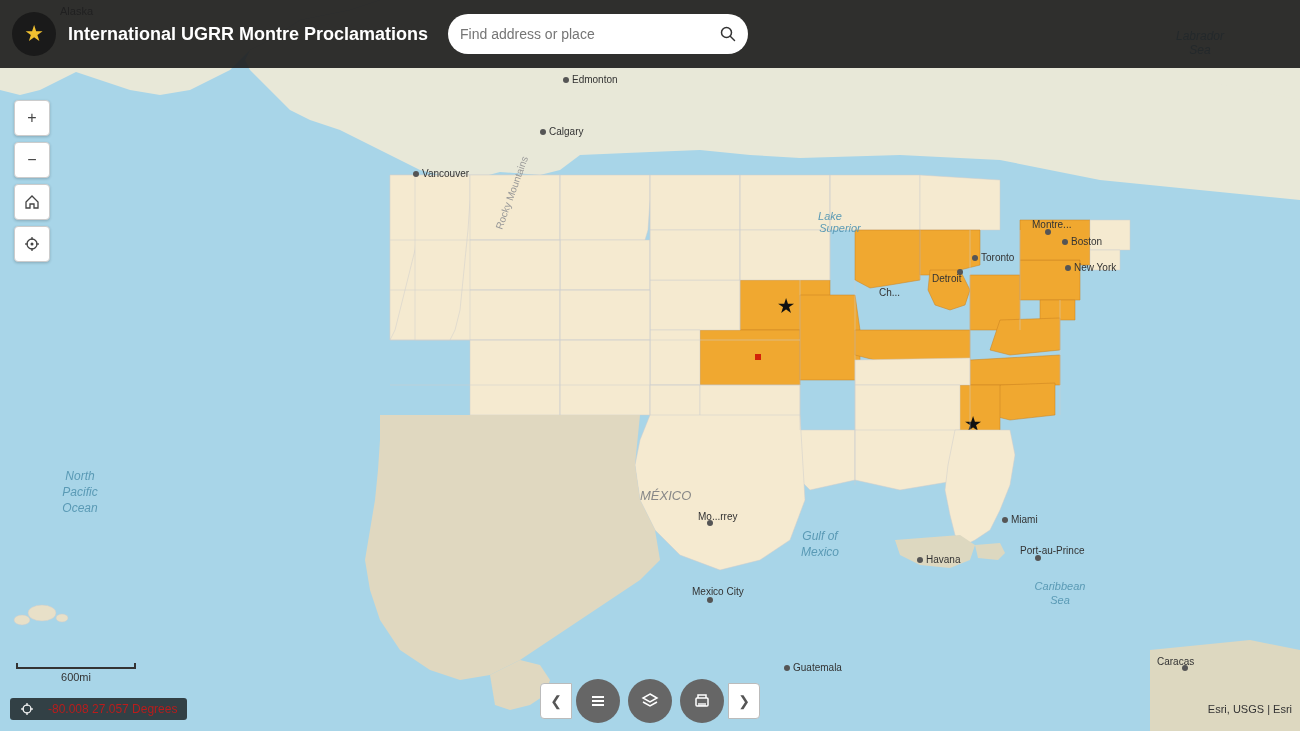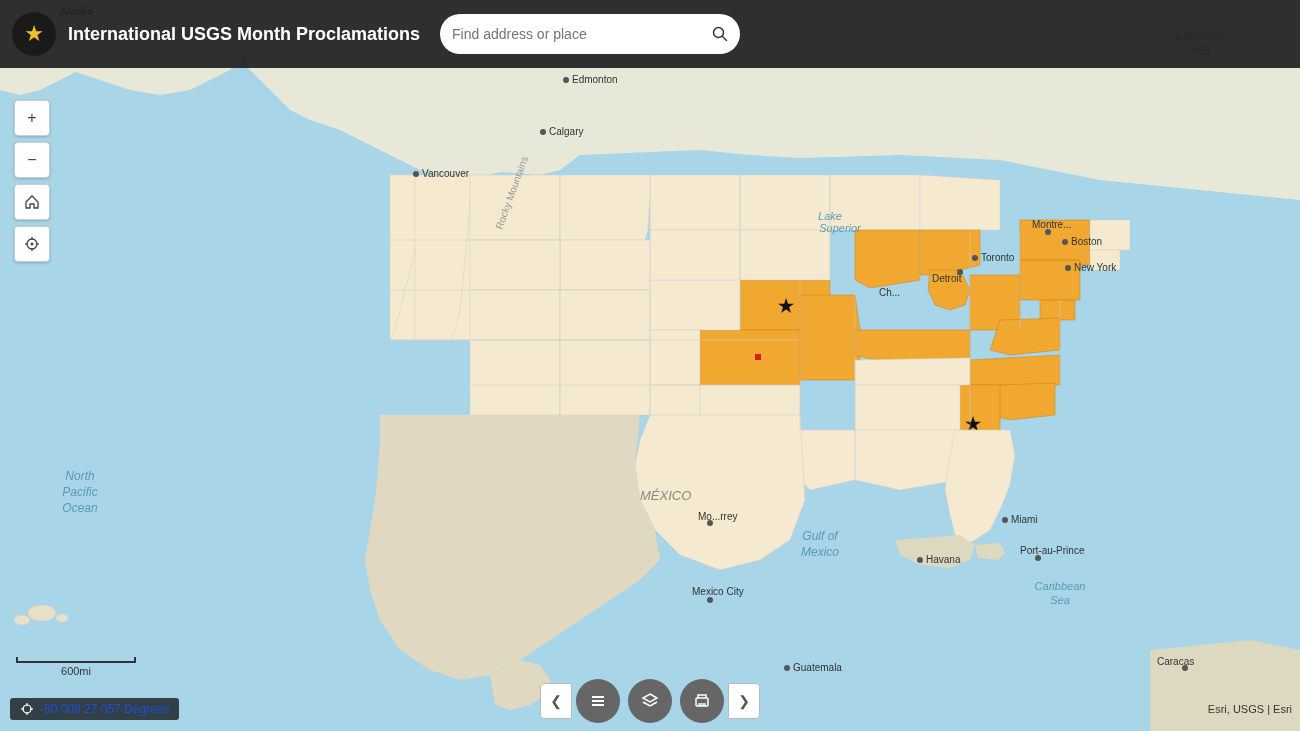--- a/index.html
+++ b/index.html
@@ -109,32 +109,32 @@
       height: 44px;
       display: flex;
       align-items: center;
       justify-content: space-between;
       z-index: 100;
       pointer-events: none;
     }
 
     #coordinates-badge {
       background: rgba(0,0,0,0.7);
-      color: #1d4ed8;
+      color: #b91c1c;
       font-size: 12px;
       padding: 4px 10px;
       border-radius: 3px;
       margin-left: 10px;
-      display: flex; align-items: center; gap: 6px;
+      display: flex; align-items: center; gap: 14px;
       pointer-events: auto;
     }
 
     #scale-bar {
       position: absolute;
-      bottom: 54px;
+      bottom: 48px;
       left: 16px;
       z-index: 100;
       pointer-events: none;
     }
 
     #scale-line {
       width: 120px;
       height: 6px;
       border: 2px solid #333;
       border-top: none;
@@ -384,21 +384,21 @@
 
     <ellipse cx="42" cy="613" rx="14" ry="8" fill="#e8e0c8" stroke="#ccc" stroke-width="0.5"></ellipse>
     <ellipse cx="22" cy="620" rx="8" ry="5" fill="#e8e0c8" stroke="#ccc" stroke-width="0.5"></ellipse>
     <ellipse cx="62" cy="618" rx="6" ry="4" fill="#e8e0c8" stroke="#ccc" stroke-width="0.5"></ellipse>
   </svg>
 
   <div id="header">
     <div id="logo-badge">
       <span style="color:#f0c030; font-size:22px;">★</span>
     </div>
-    <span id="app-title">International USGS Month Proclamations</span>
+    <span id="app-title">International UGRR Montre Proclamations</span>
     <div id="search-bar">
       <input id="search-input" type="text" placeholder="Find address or place" style="">
       <button id="search-icon-btn">
         <svg width="16" height="16" viewBox="0 0 16 16" fill="none" xmlns="http://www.w3.org/2000/svg">
           <circle cx="6.5" cy="6.5" r="5" stroke="#333" stroke-width="1.5"></circle>
           <line x1="10.5" y1="10.5" x2="14.5" y2="14.5" stroke="#333" stroke-width="1.5" stroke-linecap="round"></line>
         </svg>
       </button>
     </div>
   </div>

